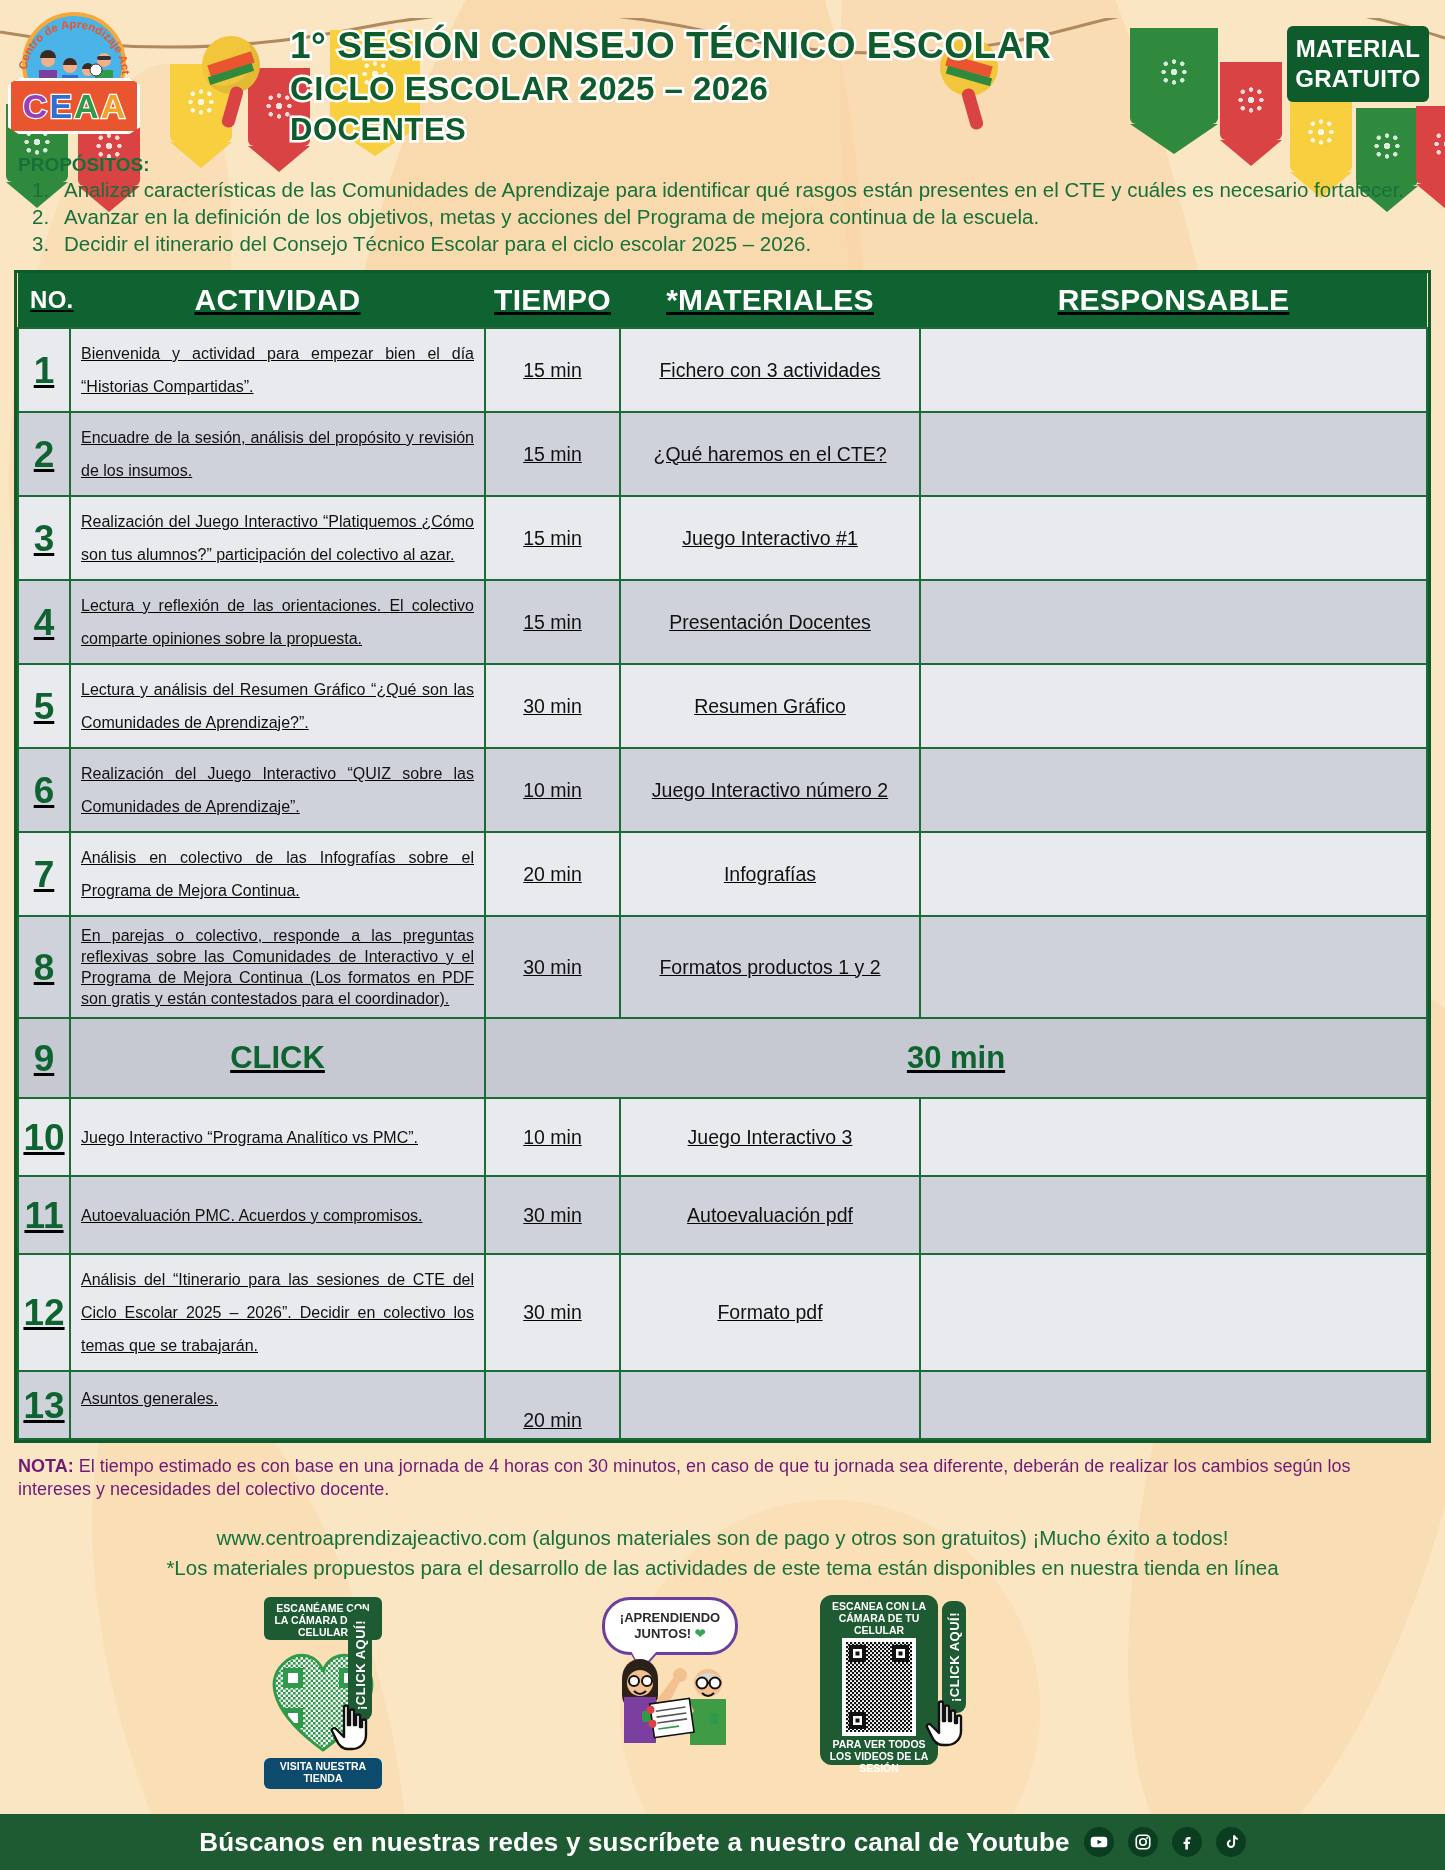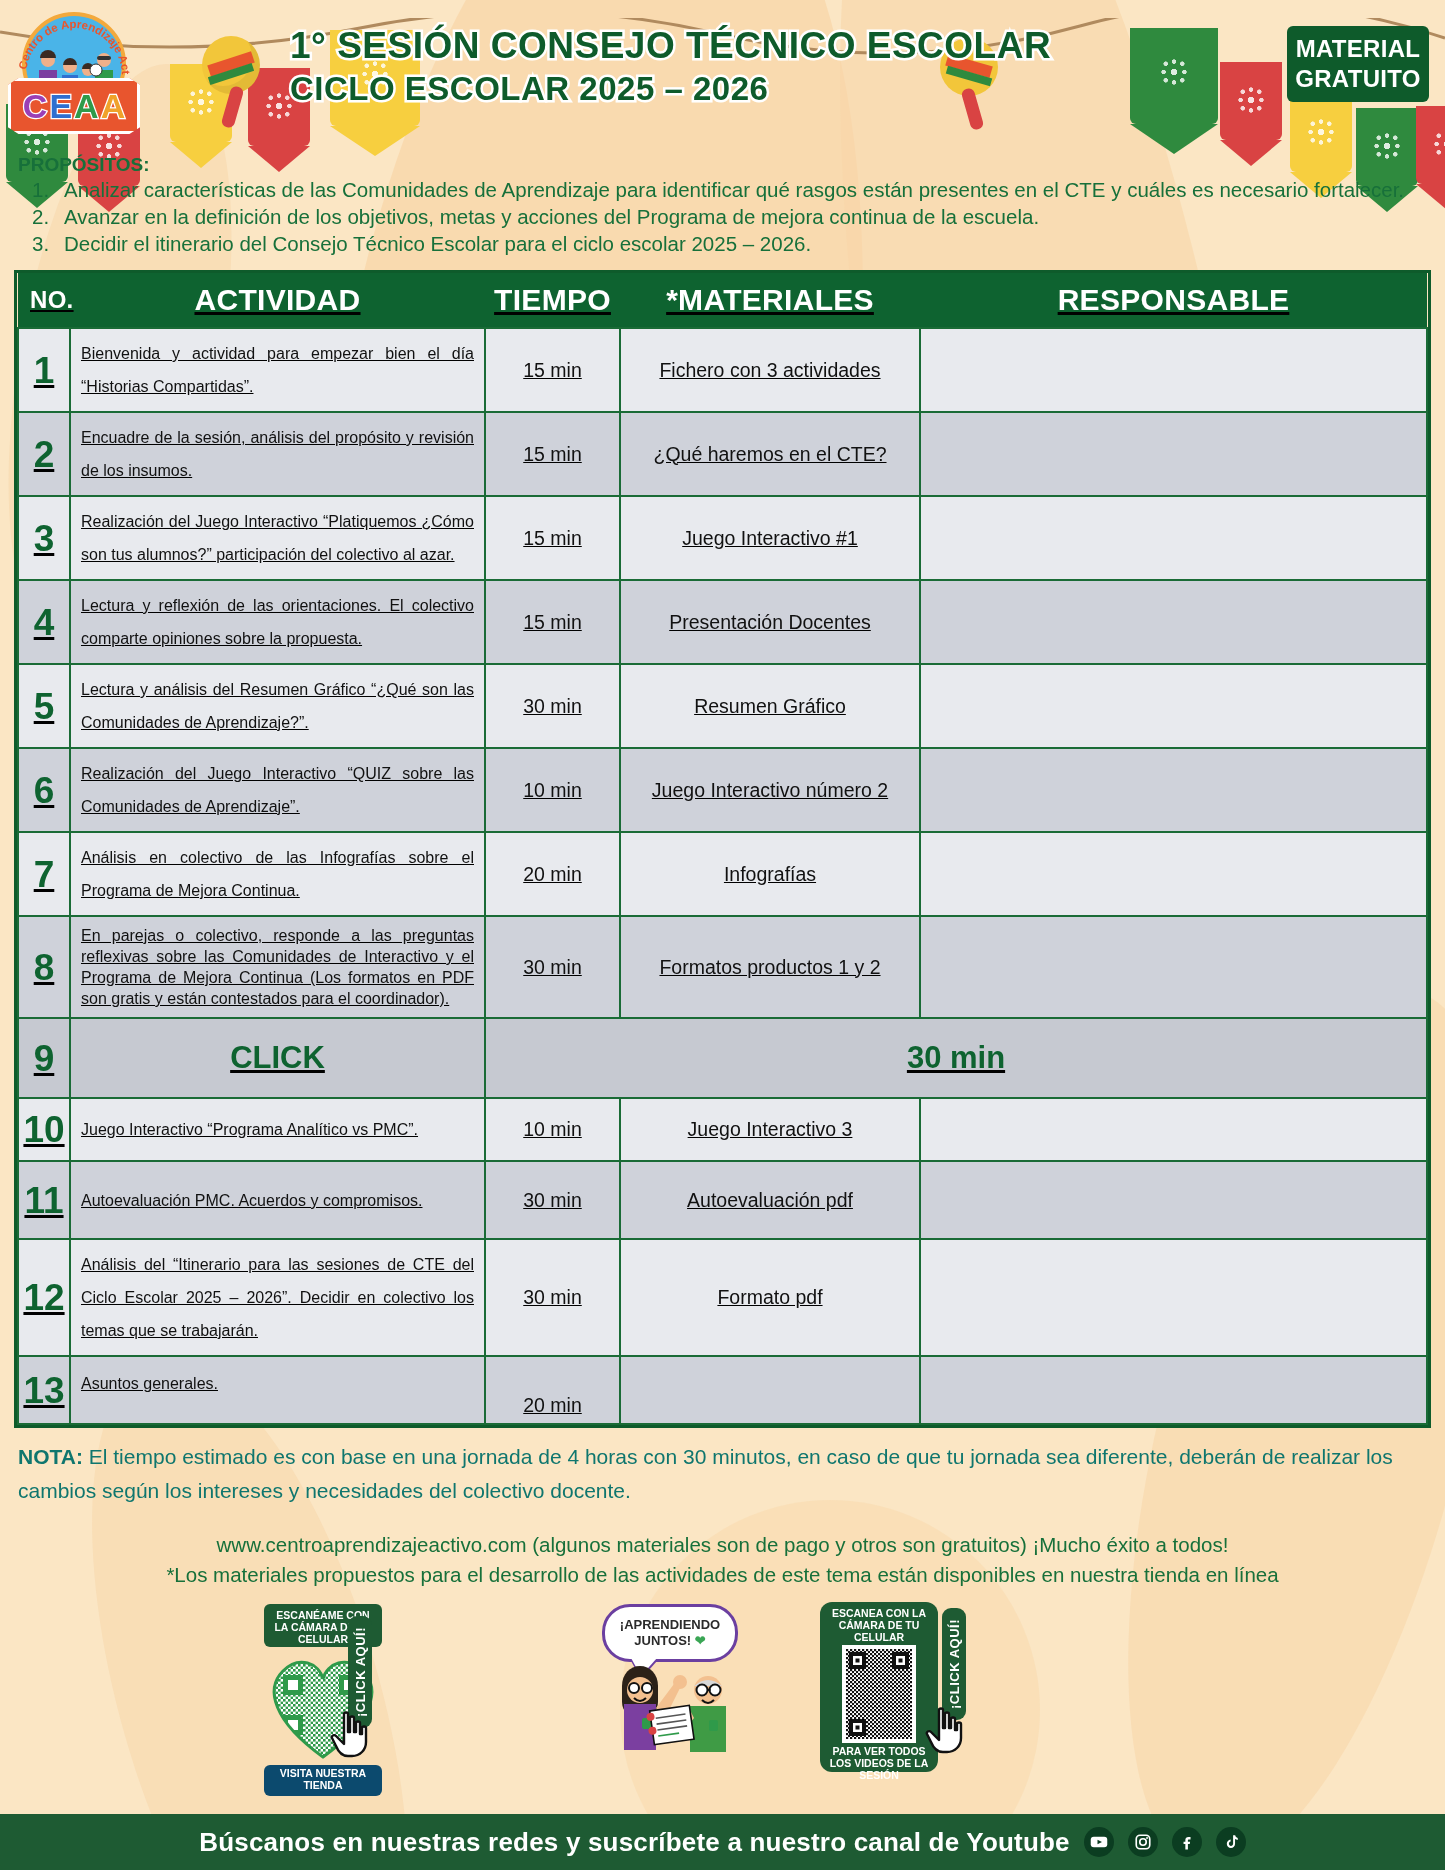--- a/index.html
+++ b/index.html
@@ -123,21 +123,21 @@
 
   tr.receso td.no { background:#c6c9d1; }
   td.receso-label{
     background:#c6c9d1 !important; text-align:center; color:#0e6330; font-weight:900; font-size:31px;
   }
   td.receso-time{
     background:#c6c9d1 !important; text-align:center; color:#0e6330; font-weight:900; font-size:31px;
   }
 
   
-  .nota { position:relative; z-index:4; color:#0f766e; font-size:21px; line-height:34px; padding:12px 18px 0 18px;}
+  .nota { position:relative; z-index:4; color:#701a75; font-size:18px; line-height:23px; padding:12px 18px 0 18px;}
   .nota b{ font-weight:900; }
   .store-note{ position:relative; z-index:4; color:#17703a; font-size:20.5px; line-height:30px; padding:22px 18px 0 18px; text-align:center;}
 
   
   .qr-area{ position:relative; z-index:4; height:176px; margin-top:8px; }
   .qr-card{ position:absolute; background:#1e5b33; border-radius:12px; color:#fff; text-align:center; }
   .qr-card .cap{ font-size:10.5px; font-weight:900; line-height:12px; padding:5px 6px 2px;}
   .qr-card .cap.bot{ padding:2px 6px 5px;}
   .click-tab{
     position:absolute; background:#1e5b33; color:#fff; font-weight:900; font-size:13px;
@@ -279,20 +279,21 @@
         <span class="lc1">C</span>
           <span class="lc2">E</span>
           <span class="lc3">A</span>
           <span class="lc4">A</span>
       </div>
     </div>
 
     <div class="title-block">
       <div class="title-line t1">1° SESIÓN CONSEJO TÉCNICO ESCOLAR</div>
       <div class="title-line t2">CICLO ESCOLAR 2025 – 2026</div>
+      <div class="title-line t3">DOCENTES</div>
     </div>
 
     <div class="material-badge">
       <div>MATERIAL</div>
       <div>GRATUITO</div>
     </div>
   </div>
 
   <div class="props">
     <h3>PROPÓSITOS:</h3>
@@ -379,21 +380,21 @@
         <td class="mat">Formatos productos 1 y 2</td>
         <td class="resp"></td>
       </tr>
 
       <tr class="receso" style="height:80px">
         <td class="no">9</td>
         <td class="receso-label">CLICK</td>
         <td class="receso-time" colspan="3">30 min</td>
       </tr>
 
-      <tr class="odd" style="height:63px">
+      <tr class="odd" style="height:78px">
         <td class="no">10</td>
         <td class="act">Juego Interactivo “Programa Analítico vs PMC”.</td>
         <td class="time">10 min</td>
         <td class="mat">Juego Interactivo 3</td>
         <td class="resp"></td>
       </tr>
 
       <tr class="even" style="height:78px">
         <td class="no">11</td>
         <td class="act">Autoevaluación PMC. Acuerdos y compromisos.</td>

